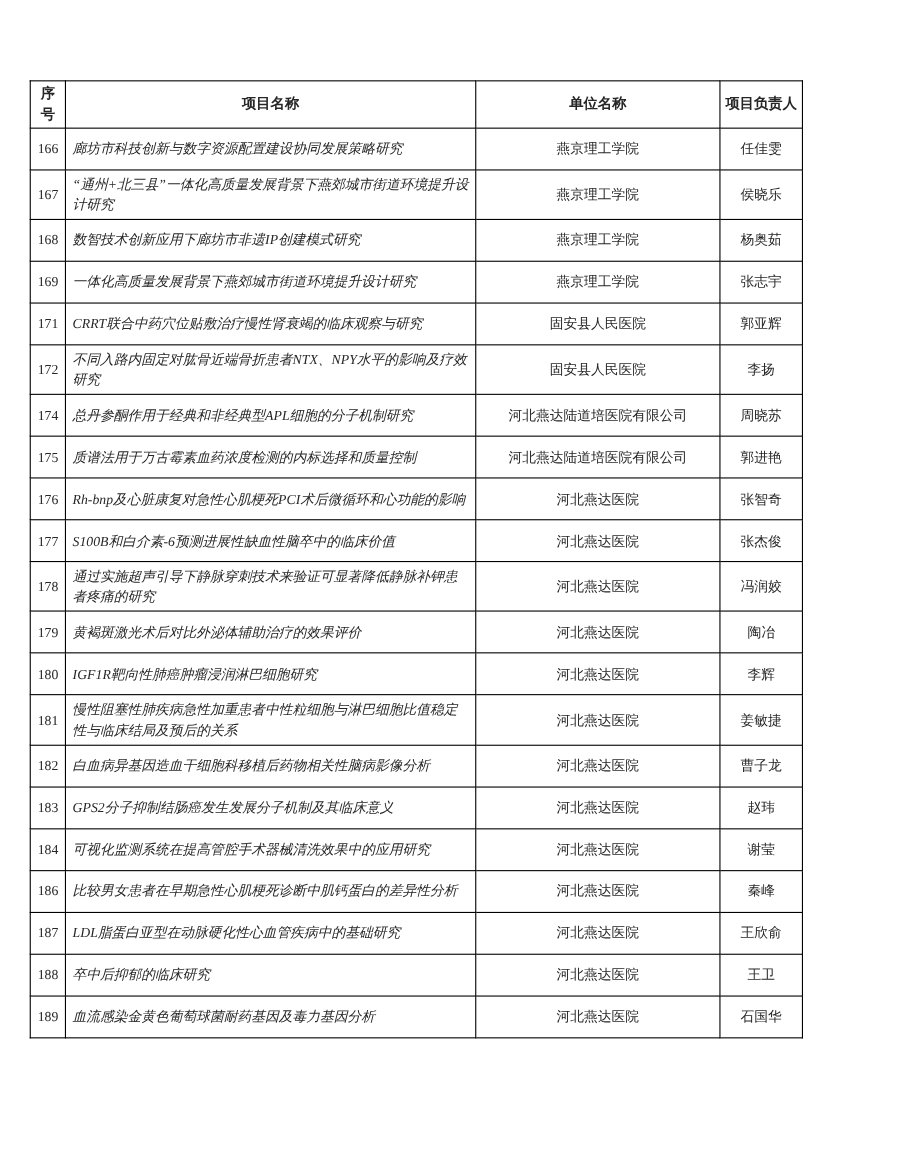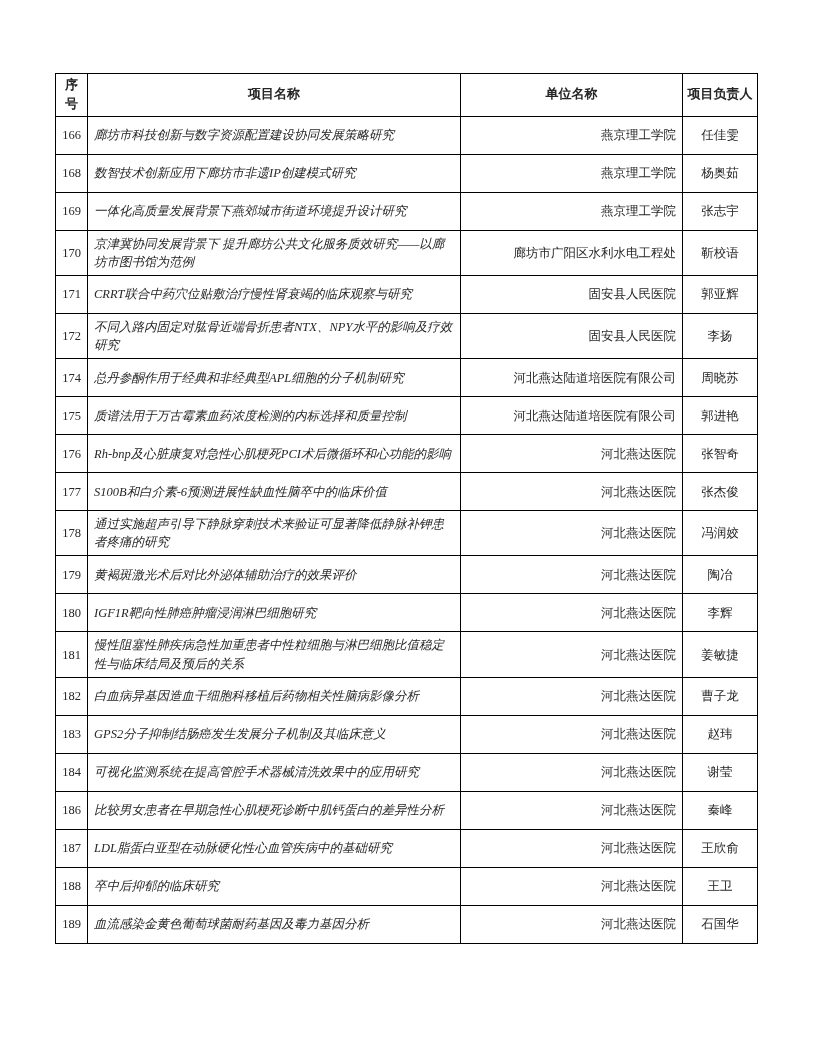--- a/index.html
+++ b/index.html
@@ -9,21 +9,21 @@
     height: 1056px;
     position: relative;
     font-family: "Liberation Serif", "DejaVu Serif", serif;
     color: #262626;
   }
   .page {
     width: 688px;
     height: 1056px;
     background: #ffffff;
     position: relative;
-    padding: 73px 54px 0 55px;
+    padding: 73px 54px 0 27px;
   }
   table.projects {
     border-collapse: collapse;
     table-layout: fixed;
     width: 702px;
   }
   col.c-no     { width: 32px; }
   col.c-proj   { width: 373px; }
   col.c-unit   { width: 222px; }
   col.c-leader { width: 75px; }
@@ -41,21 +41,21 @@
     font-size: 13px;
     text-align: center;
     padding: 2px 4px;
   }
   table.projects td {
     height: 38px;
     padding: 4px 6px;
   }
   td.cell-no     { text-align: right; }
   td.cell-proj   { text-align: left; padding-left: 12px; padding-right: 10px; font-style: italic; }
-  td.cell-unit   { text-align: right; }
+  td.cell-unit   { text-align: center; }
   td.cell-leader { text-align: center; }
 </style>
 </head>
 <body>
 
 <div class="page">
 
   <table class="projects">
     <colgroup>
       <col class="c-no">
@@ -72,36 +72,36 @@
       </tr>
     </thead>
     <tbody id="table-body">
         <tr>
     <td class="cell-no">166</td>
     <td class="cell-proj">廊坊市科技创新与数字资源配置建设协同发展策略研究</td>
     <td class="cell-unit">燕京理工学院</td>
     <td class="cell-leader">任佳雯</td>
   </tr>
         <tr>
+    <td class="cell-no">167</td>
+    <td class="cell-proj">“通州+北三县”一体化高质量发展背景下燕郊城市街道环境提升设计研究</td>
+    <td class="cell-unit">燕京理工学院</td>
+    <td class="cell-leader">侯晓乐</td>
+  </tr>
+        <tr>
     <td class="cell-no">168</td>
     <td class="cell-proj">数智技术创新应用下廊坊市非遗IP创建模式研究</td>
     <td class="cell-unit">燕京理工学院</td>
     <td class="cell-leader">杨奥茹</td>
   </tr>
         <tr>
     <td class="cell-no">169</td>
     <td class="cell-proj">一体化高质量发展背景下燕郊城市街道环境提升设计研究</td>
     <td class="cell-unit">燕京理工学院</td>
     <td class="cell-leader">张志宇</td>
-  </tr>
-        <tr>
-    <td class="cell-no">170</td>
-    <td class="cell-proj">京津冀协同发展背景下 提升廊坊公共文化服务质效研究——以廊坊市图书馆为范例</td>
-    <td class="cell-unit">廊坊市广阳区水利水电工程处</td>
-    <td class="cell-leader">靳校语</td>
   </tr>
         <tr>
     <td class="cell-no">171</td>
     <td class="cell-proj">CRRT联合中药穴位贴敷治疗慢性肾衰竭的临床观察与研究</td>
     <td class="cell-unit">固安县人民医院</td>
     <td class="cell-leader">郭亚辉</td>
   </tr>
         <tr>
     <td class="cell-no">172</td>
     <td class="cell-proj">不同入路内固定对肱骨近端骨折患者NTX、NPY水平的影响及疗效研究</td>

